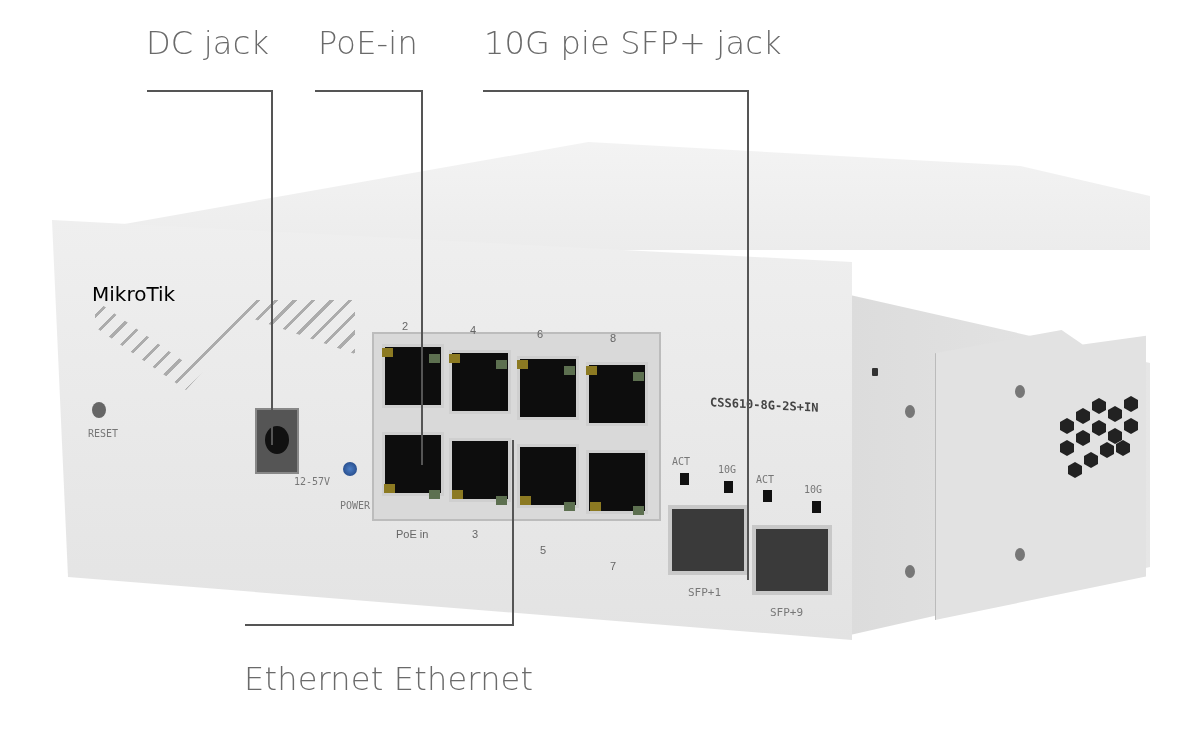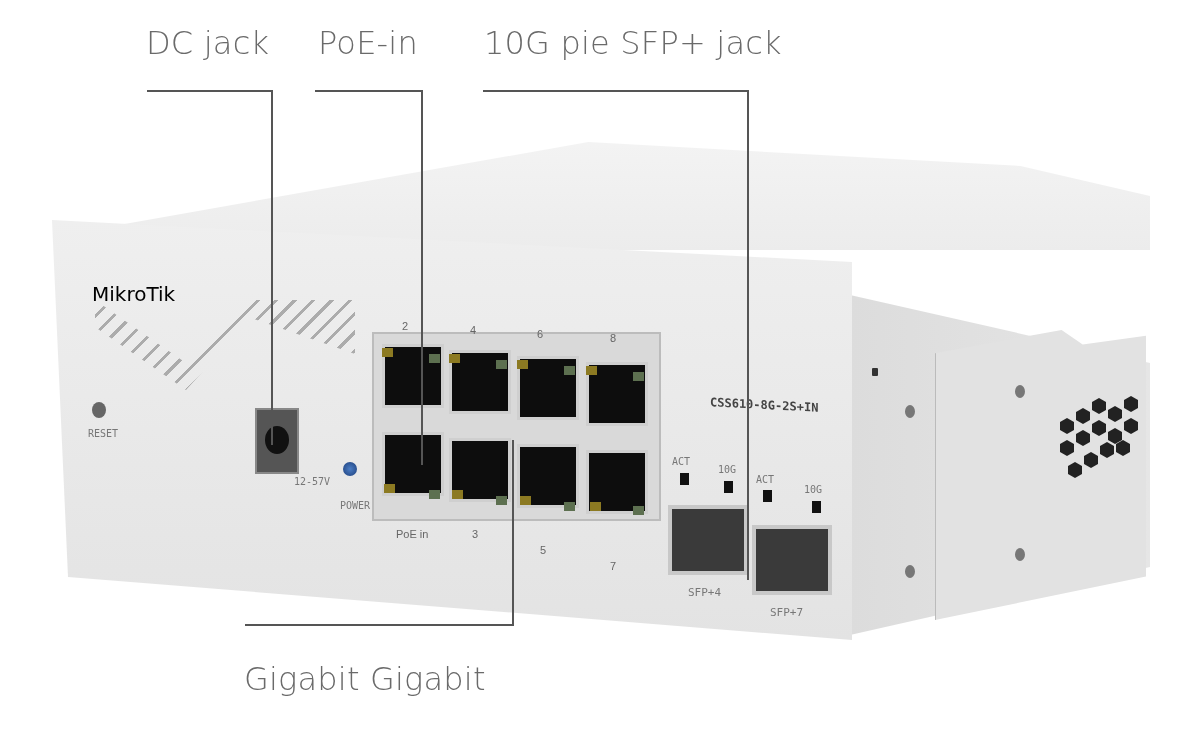--- a/index.html
+++ b/index.html
@@ -101,22 +101,22 @@
   <div class="sfp-led" style="left:680px;top:473px;"></div>
   <div class="small-text" style="left:718px;top:464px;">10G</div>
   <div class="sfp-led" style="left:724px;top:481px;"></div>
   <div class="small-text" style="left:756px;top:474px;">ACT</div>
   <div class="sfp-led" style="left:763px;top:490px;"></div>
   <div class="small-text" style="left:804px;top:484px;">10G</div>
   <div class="sfp-led" style="left:812px;top:501px;"></div>
 
   <div class="sfp" style="left:668px;top:505px;"></div>
   <div class="sfp" style="left:752px;top:525px;"></div>
-  <div class="small-text" style="left:688px;top:586px;font-size:11px;">SFP+4</div>
-  <div class="small-text" style="left:770px;top:606px;font-size:11px;">SFP+7</div>
+  <div class="small-text" style="left:688px;top:586px;font-size:11px;">SFP+1</div>
+  <div class="small-text" style="left:770px;top:606px;font-size:11px;">SFP+9</div>
 
   <div class="screw" style="left:872px;top:368px;width:6px;height:8px;background:#333;border-radius:1px;"></div>
   <div class="screw" style="left:905px;top:405px;"></div>
   <div class="screw" style="left:905px;top:565px;"></div>
   <div class="screw" style="left:1015px;top:385px;"></div>
   <div class="screw" style="left:1015px;top:548px;"></div>
 
   <div>
     <div class="hex" style="left:1060px;top:418px;"></div>
     <div class="hex" style="left:1076px;top:408px;"></div>
@@ -140,13 +140,13 @@
 <div class="leader" style="left:315px;top:90px;width:108px;height:2px;"></div>
 <div class="leader" style="left:421px;top:90px;width:2px;height:375px;"></div>
 <div class="leader" style="left:483px;top:90px;width:266px;height:2px;"></div>
 <div class="leader" style="left:747px;top:90px;width:2px;height:490px;"></div>
 <div class="leader" style="left:512px;top:440px;width:2px;height:186px;"></div>
 <div class="leader" style="left:245px;top:624px;width:269px;height:2px;"></div>
 
 <div class="label top-label" style="left:146px;">DC jack</div>
 <div class="label top-label" style="left:318px;">PoE-in</div>
 <div class="label top-label" style="left:484px;">10G pie SFP+ jack</div>
-<div class="label bottom-label" style="left:244px;">Gigabit Gigabit</div>
+<div class="label bottom-label" style="left:244px;">Ethernet Ethernet</div>
 
 </body></html>

